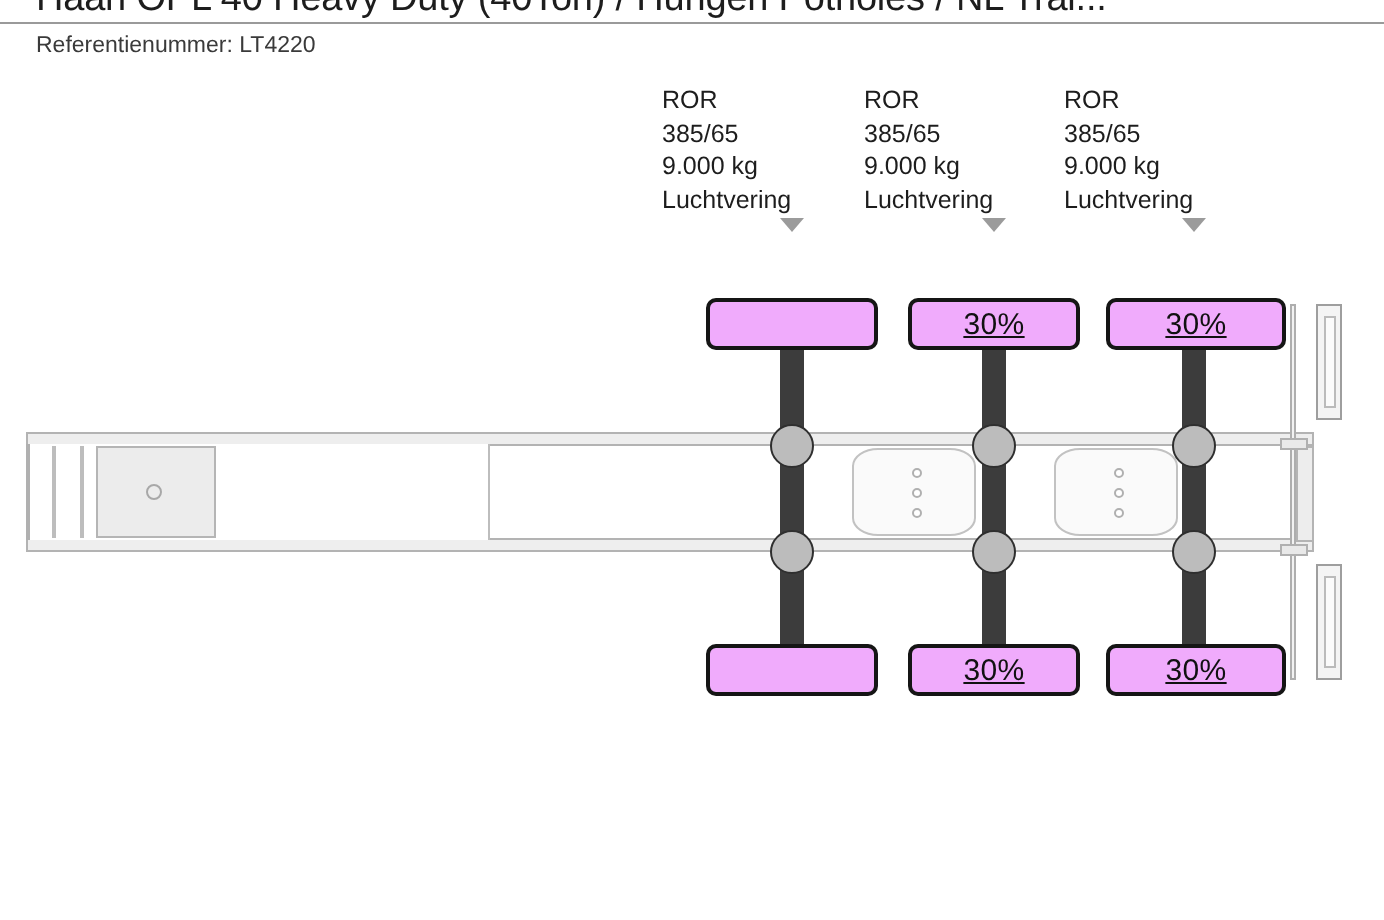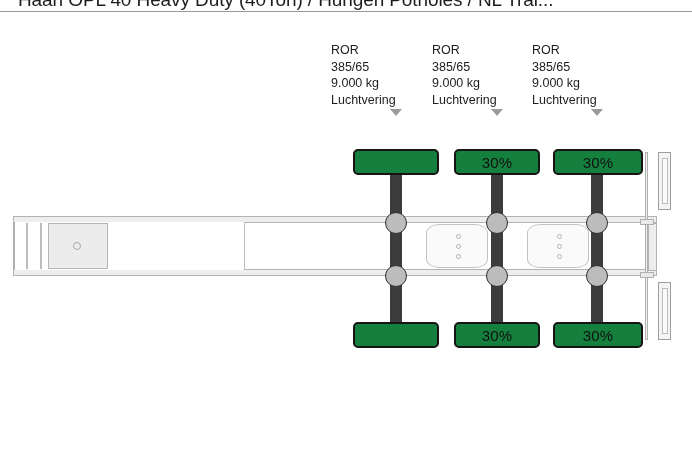--- a/index.html
+++ b/index.html
@@ -139,30 +139,31 @@
     border-radius:50%;
     background:#bcbcbc;
     border:1.5px solid #2f2f2f;
     box-sizing:border-box;
   }
 
   
   .tyre-box{
     position:absolute;
     width:86px;height:26px;
-    background:#15803d;
+    background:#f0abfc;
     border:2.5px solid #151515;
     border-radius:5px;
     box-sizing:border-box;
     display:flex;
     align-items:center;
     justify-content:center;
     font-size:15px;
     color:#111111;
     letter-spacing:0.2px;
+    text-decoration:underline;
   }
   .tyre-box.wide{width:90px;}
 
   
   .hanger{
     position:absolute;
     top:224px;
     width:62px;height:44px;
   }
   .hanger .shape{
@@ -253,20 +254,21 @@
 </style>
 </head>
 <body>
 
 <div id="header">
 
   <div id="listing-title">Haan OPL 40 Heavy Duty (40Ton) / Hungen Potholes / NL Trai...</div>
 
   <div id="title-rule"></div>
 
+  <div id="reference">Referentienummer: LT4220</div>
 </div>
 
 <div class="axle-spec" style="left:331px;">
   <span class="ln">ROR</span>
   <span class="ln">385/65</span>
   <span class="ln">9.000 kg</span>
   <span class="ln">Luchtvering</span>
   <span class="arrow"></span>
 </div>
 

